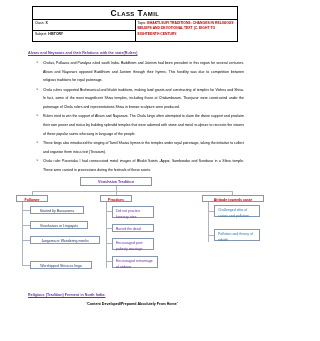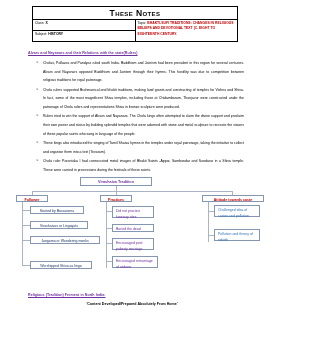--- a/index.html
+++ b/index.html
@@ -154,21 +154,21 @@
   }
 </style>
 </head>
 <body>
 
 <div class="page">
 
   <table class="notes-table">
     <tbody>
         <tr>
-      <td class="title-cell" colspan="2">These Notes</td>
+      <td class="title-cell" colspan="2">Class Tamil</td>
     </tr>
     <tr>
       <td class="label-cell">
         <span class="lbl-key">Class:</span>
         <span>X</span>
       </td>
       <td class="topic-cell" rowspan="2">
         <span class="lbl lbl-key">Topic:</span>
         <span>BHAKTI-SUFI TRADITIONS: CHANGES IN RELIGIOUS BELIEFS AND DEVOTIONAL TEXT (C. EIGHT TO EIGHTEENTH CENTURY.</span>
       </td>

